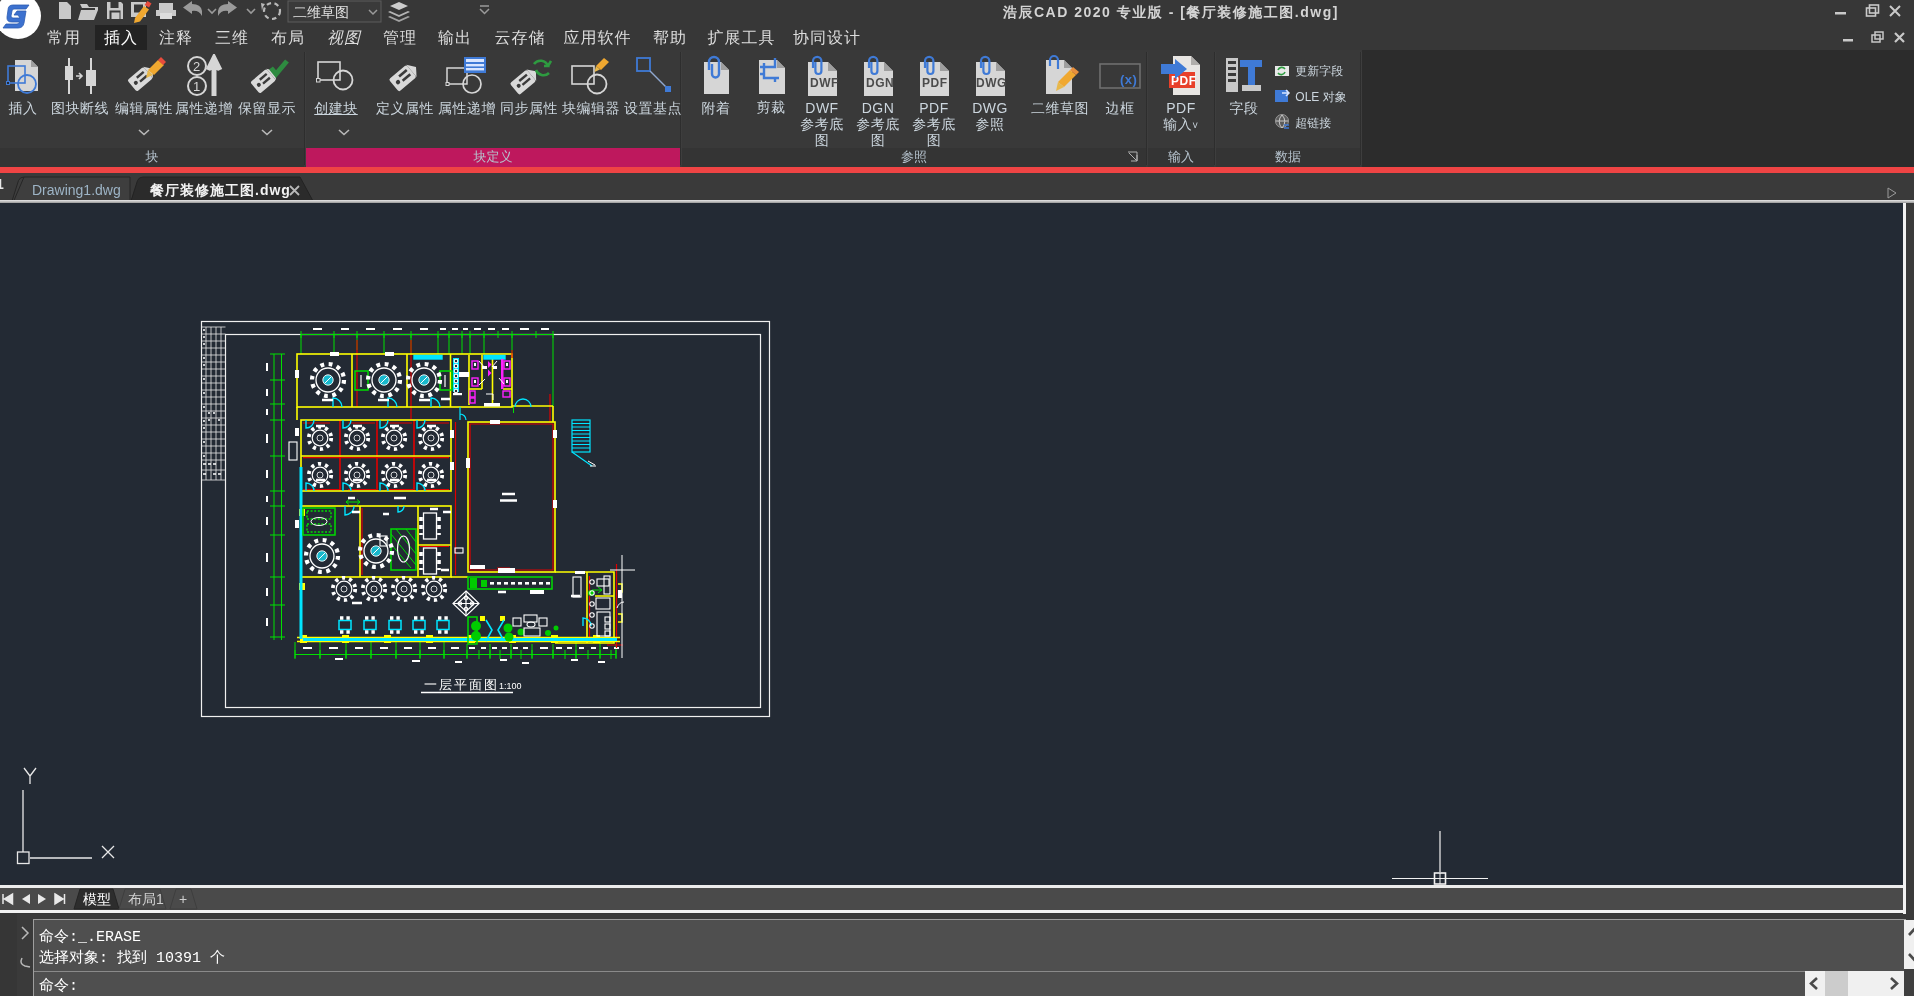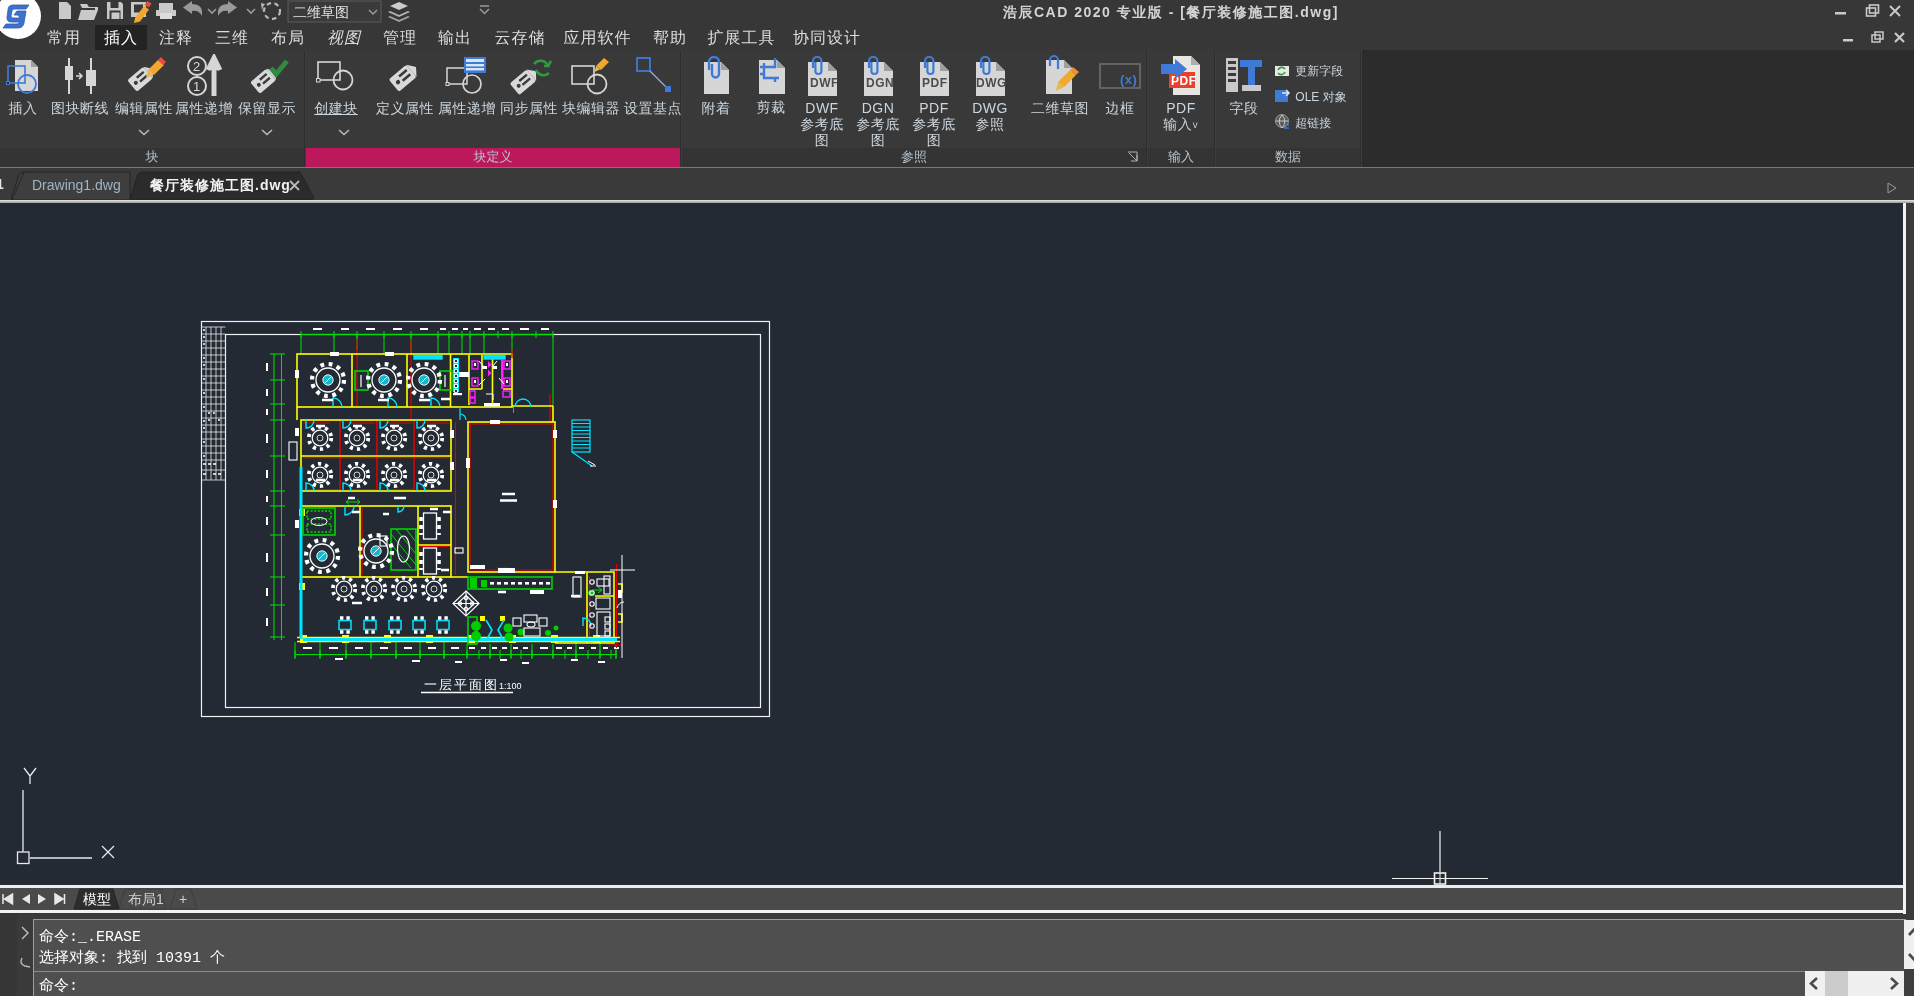--- a/index.html
+++ b/index.html
@@ -9,21 +9,21 @@
 #menurow{position:absolute;left:0;top:25px;width:1914px;height:25px;background:#373737;}
 .mtab{position:absolute;top:0;height:25px;line-height:25px;font-size:16px;color:#dcdcdc;text-align:center;letter-spacing:1px;}
 #ribbon{position:absolute;left:0;top:50px;width:1914px;height:117px;background:#393939;}
 #ribbon .grouplabel{position:absolute;top:98px;height:19px;width:100%;line-height:18px;text-align:center;font-size:13px;color:#b6c3ce;}
 .rgroup{position:absolute;top:0;height:117px;}
 .rsep{position:absolute;top:2px;width:2px;height:113px;background:linear-gradient(90deg,#262626,#454545);}
 .rbtn{position:absolute;top:4px;text-align:center;color:#ccd6de;font-size:14px;letter-spacing:0.5px;}
 .rbtn .ic{display:block;margin:0 auto;}
 .rbtn .lb{display:block;margin-top:2px;line-height:16px;}
 .chev{position:absolute;width:14px;height:8px;}
-#docbar{position:absolute;left:0;top:167px;width:1914px;height:33px;background:#3a3a3a;border-top:1px solid #ef4444;}
+#docbar{position:absolute;left:0;top:167px;width:1914px;height:33px;background:#3a3a3a;border-top:6px solid #ef4444;}
 #docsep{position:absolute;left:0;top:200px;width:1914px;height:3px;background:linear-gradient(180deg,#e8e8e8,#9a9a9a);}
 #canvas{position:absolute;left:0;top:203px;width:1903px;height:683px;background:#232a34;}
 #canvrightpad{position:absolute;left:1903px;top:203px;width:11px;height:711px;background:#3a3a3a;}
 #canvrframe{position:absolute;left:1903px;top:203px;width:3px;height:711px;background:#f2f2f2;}
 #cansep{position:absolute;left:0;top:885px;width:1903px;height:3px;background:#ececec;}
 #modelbar{position:absolute;left:0;top:888px;width:1903px;height:22px;background:#4a4a4a;}
 #mdiframe{position:absolute;left:0;top:910px;width:1906px;height:3px;background:#f2f2f2;}
 #cmdzone{position:absolute;left:17px;top:914px;width:1914px;height:82px;background:#3a3a3a;}
 #cmdbox{position:absolute;left:16px;top:5px;width:1871px;height:76px;background:#4f4f4f;border:1px solid #9e9e9e;border-bottom:1px solid #e0e0e0;}
 .cmdline{position:absolute;left:5px;color:#ffffff;font-family:"Liberation Mono",monospace;font-size:15px;white-space:pre;}

